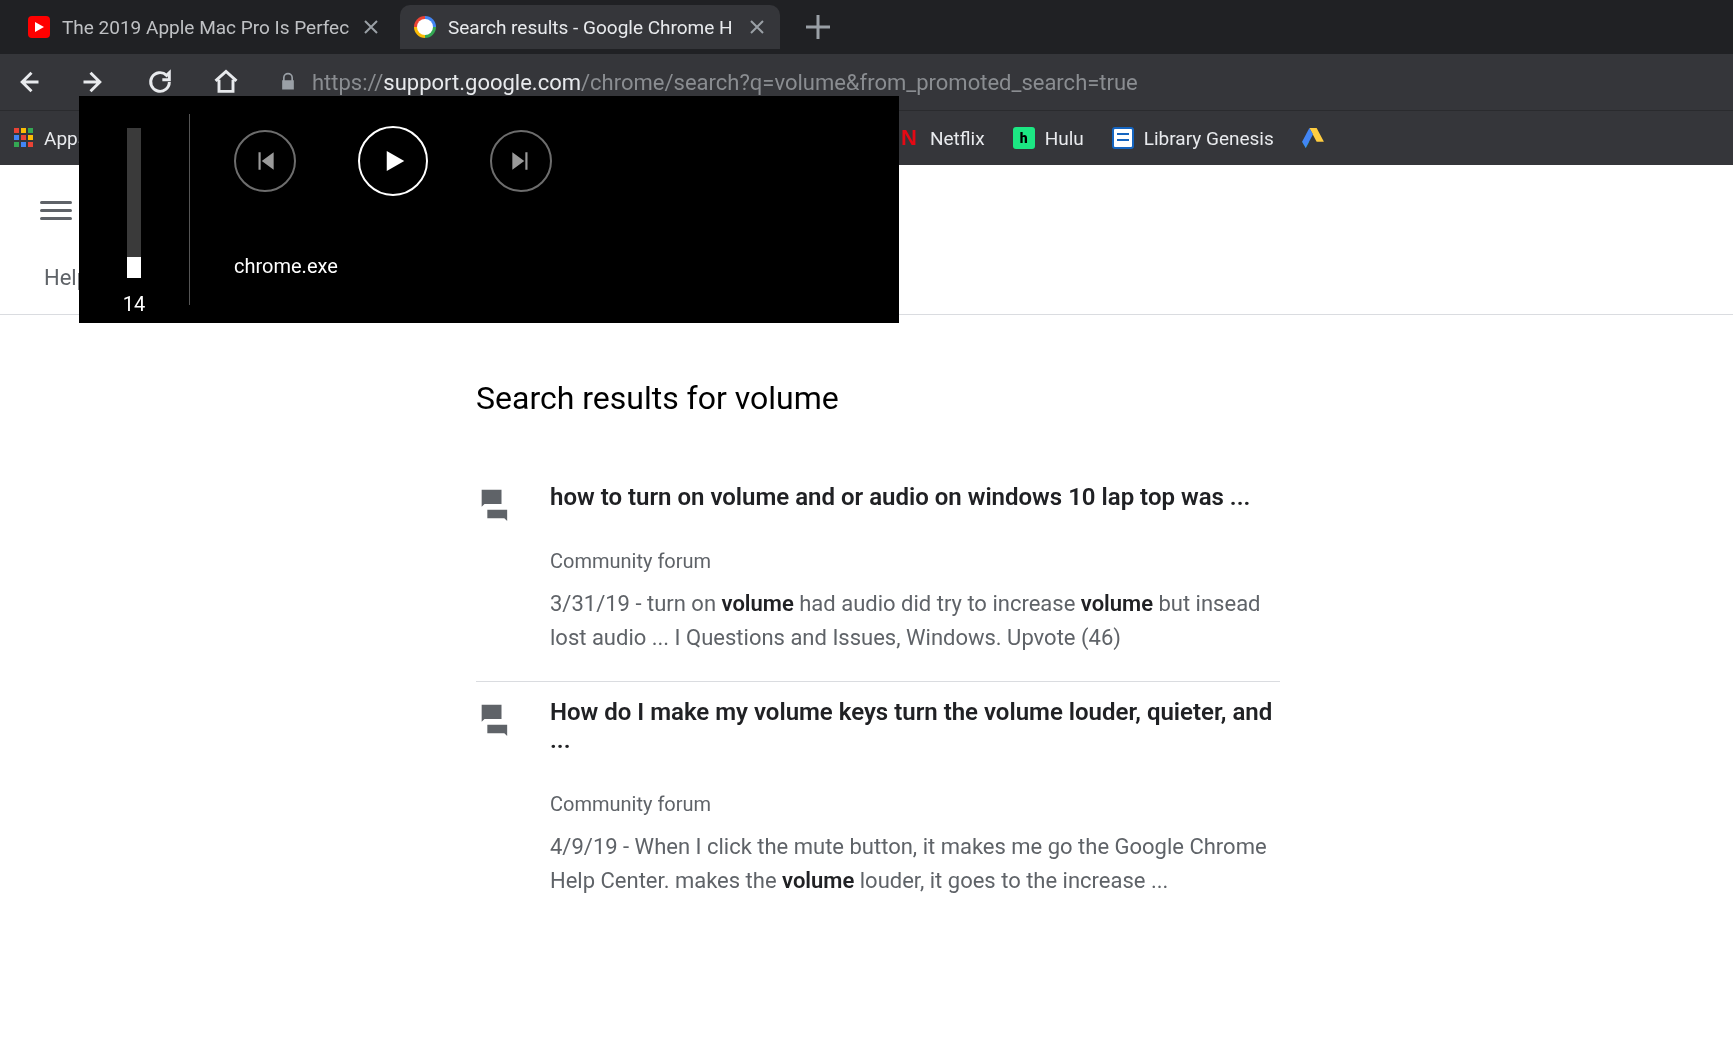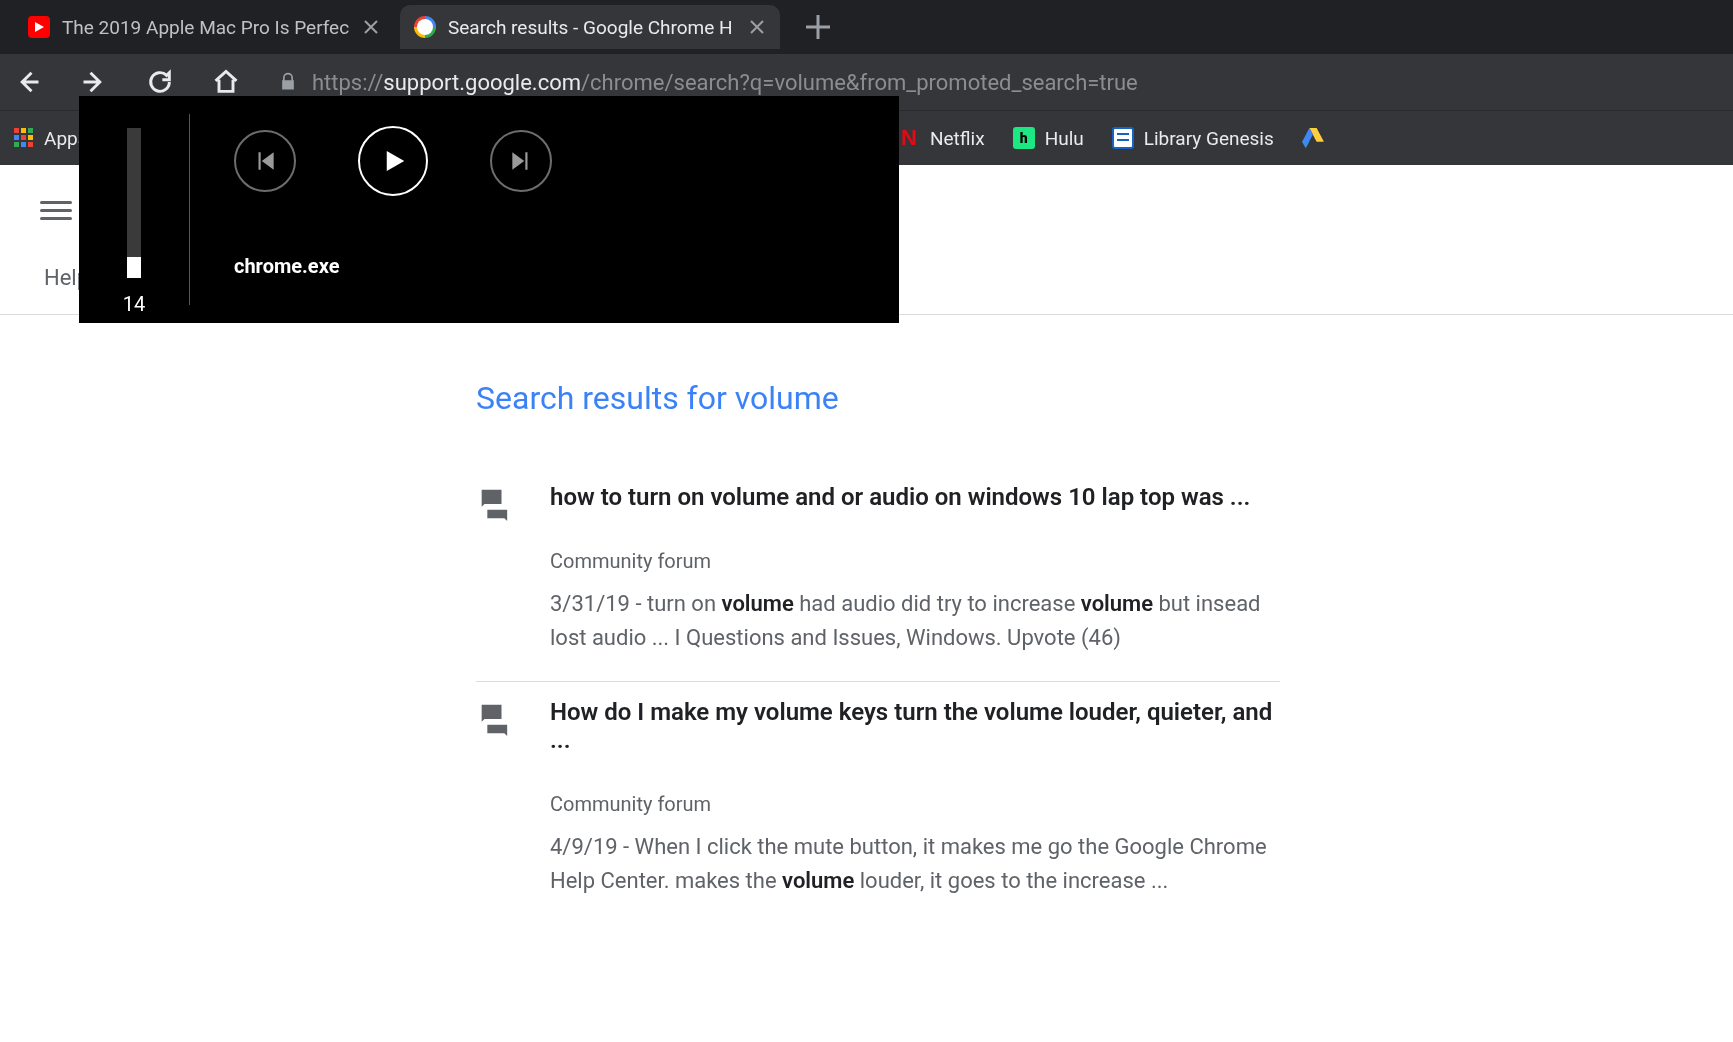--- a/index.html
+++ b/index.html
@@ -35,40 +35,40 @@
   .page-header { height: 90px; display: flex; align-items: center; padding: 0 40px; gap: 34px; border-bottom: 0; }
   .menu-btn { width: 32px; height: 32px; display:flex; flex-direction:column; justify-content:center; gap:5px;}
   .menu-btn span{height:3px;background:#5f6368;border-radius:2px;}
   .page-title { font-size: 34px; font-weight: 400; color: #5f6368; }
   .search-hdr { display: flex; align-items: center; gap: 32px; margin-left: 110px; }
   .search-hdr .sicon{width:26px;height:26px;}
   .search-hdr .query { font-size: 26px; color: #5f6368; }
   .nav-row { display: flex; gap: 48px; padding: 10px 44px 24px; font-size: 22px; color: #5f6368; border-bottom:1px solid #dadce0; }
 
   .results { padding: 64px 0 0 476px; max-width: 1280px; }
-  .results h1 { font-size: 32px; font-weight: 400; color: #3b82f6; margin-bottom: 50px; }
+  .results h1 { font-size: 32px; font-weight: 400; color: #000000; margin-bottom: 50px; }
   .result { display: flex; gap: 40px; padding: 16px 0 26px; border-bottom: 1px solid #dadce0; }
   .result:last-child{border-bottom:0;}
   .ricon { width: 34px; height: 34px; flex: 0 0 34px; margin-top:4px;}
   .ricon svg{fill:#5f6368;}
   .rbody { flex: 1; }
   .rtitle { font-size: 24px; color: #202124; font-weight:600; margin-bottom: 10px; }
   .rsource { font-size: 20px; color: #5f6368; margin-bottom: 14px; margin-top: 38px; }
   .rsnip { font-size: 22px; color: #5f6368; line-height: 1.55; }
   .rsnip .d { color:#5f6368;}
   .rsnip b{color:#202124;font-weight:600;}
 
   
   .vol-overlay { position: absolute; top: 96px; left: 79px; width: 820px; height: 227px; background: #000; display:flex; }
   .vol-left { width: 110px; display:flex; flex-direction:column; align-items:center; padding-top:32px;}
   .vol-track { width: 14px; height: 150px; background: #3a3a3a; display:flex; flex-direction:column; justify-content:flex-end;}
   .vol-fill{ background:#fff; width:100%; height:21px;}
   .vol-num{ color:#fff; font-size:20px; margin-top:14px;}
   .vol-div { width:1px; background:#555; margin:18px 0;}
-  .vol-right { flex:1; padding: 30px 16px 0 44px; font-weight: bold;}
+  .vol-right { flex:1; padding: 30px 16px 0 44px;}
   .media-ctrls{display:flex;gap:62px;align-items:center;}
   .mbtn{width:62px;height:62px;border:2px solid #6d6d6d;border-radius:50%;display:flex;align-items:center;justify-content:center;}
   .mbtn.play{width:70px;height:70px;border-color:#fff;}
   .mbtn svg{fill:#9a9a9a;}
   .mbtn.play svg{fill:#fff;}
   .app-name{color:#fff;font-size:20px;margin-top:58px;}
 
   
   .fav-yt{background:#ff0000;border-radius:4px;display:flex;align-items:center;justify-content:center;}
   .fav-yt::after{content:'';border-left:9px solid #fff;border-top:5px solid transparent;border-bottom:5px solid transparent;}

